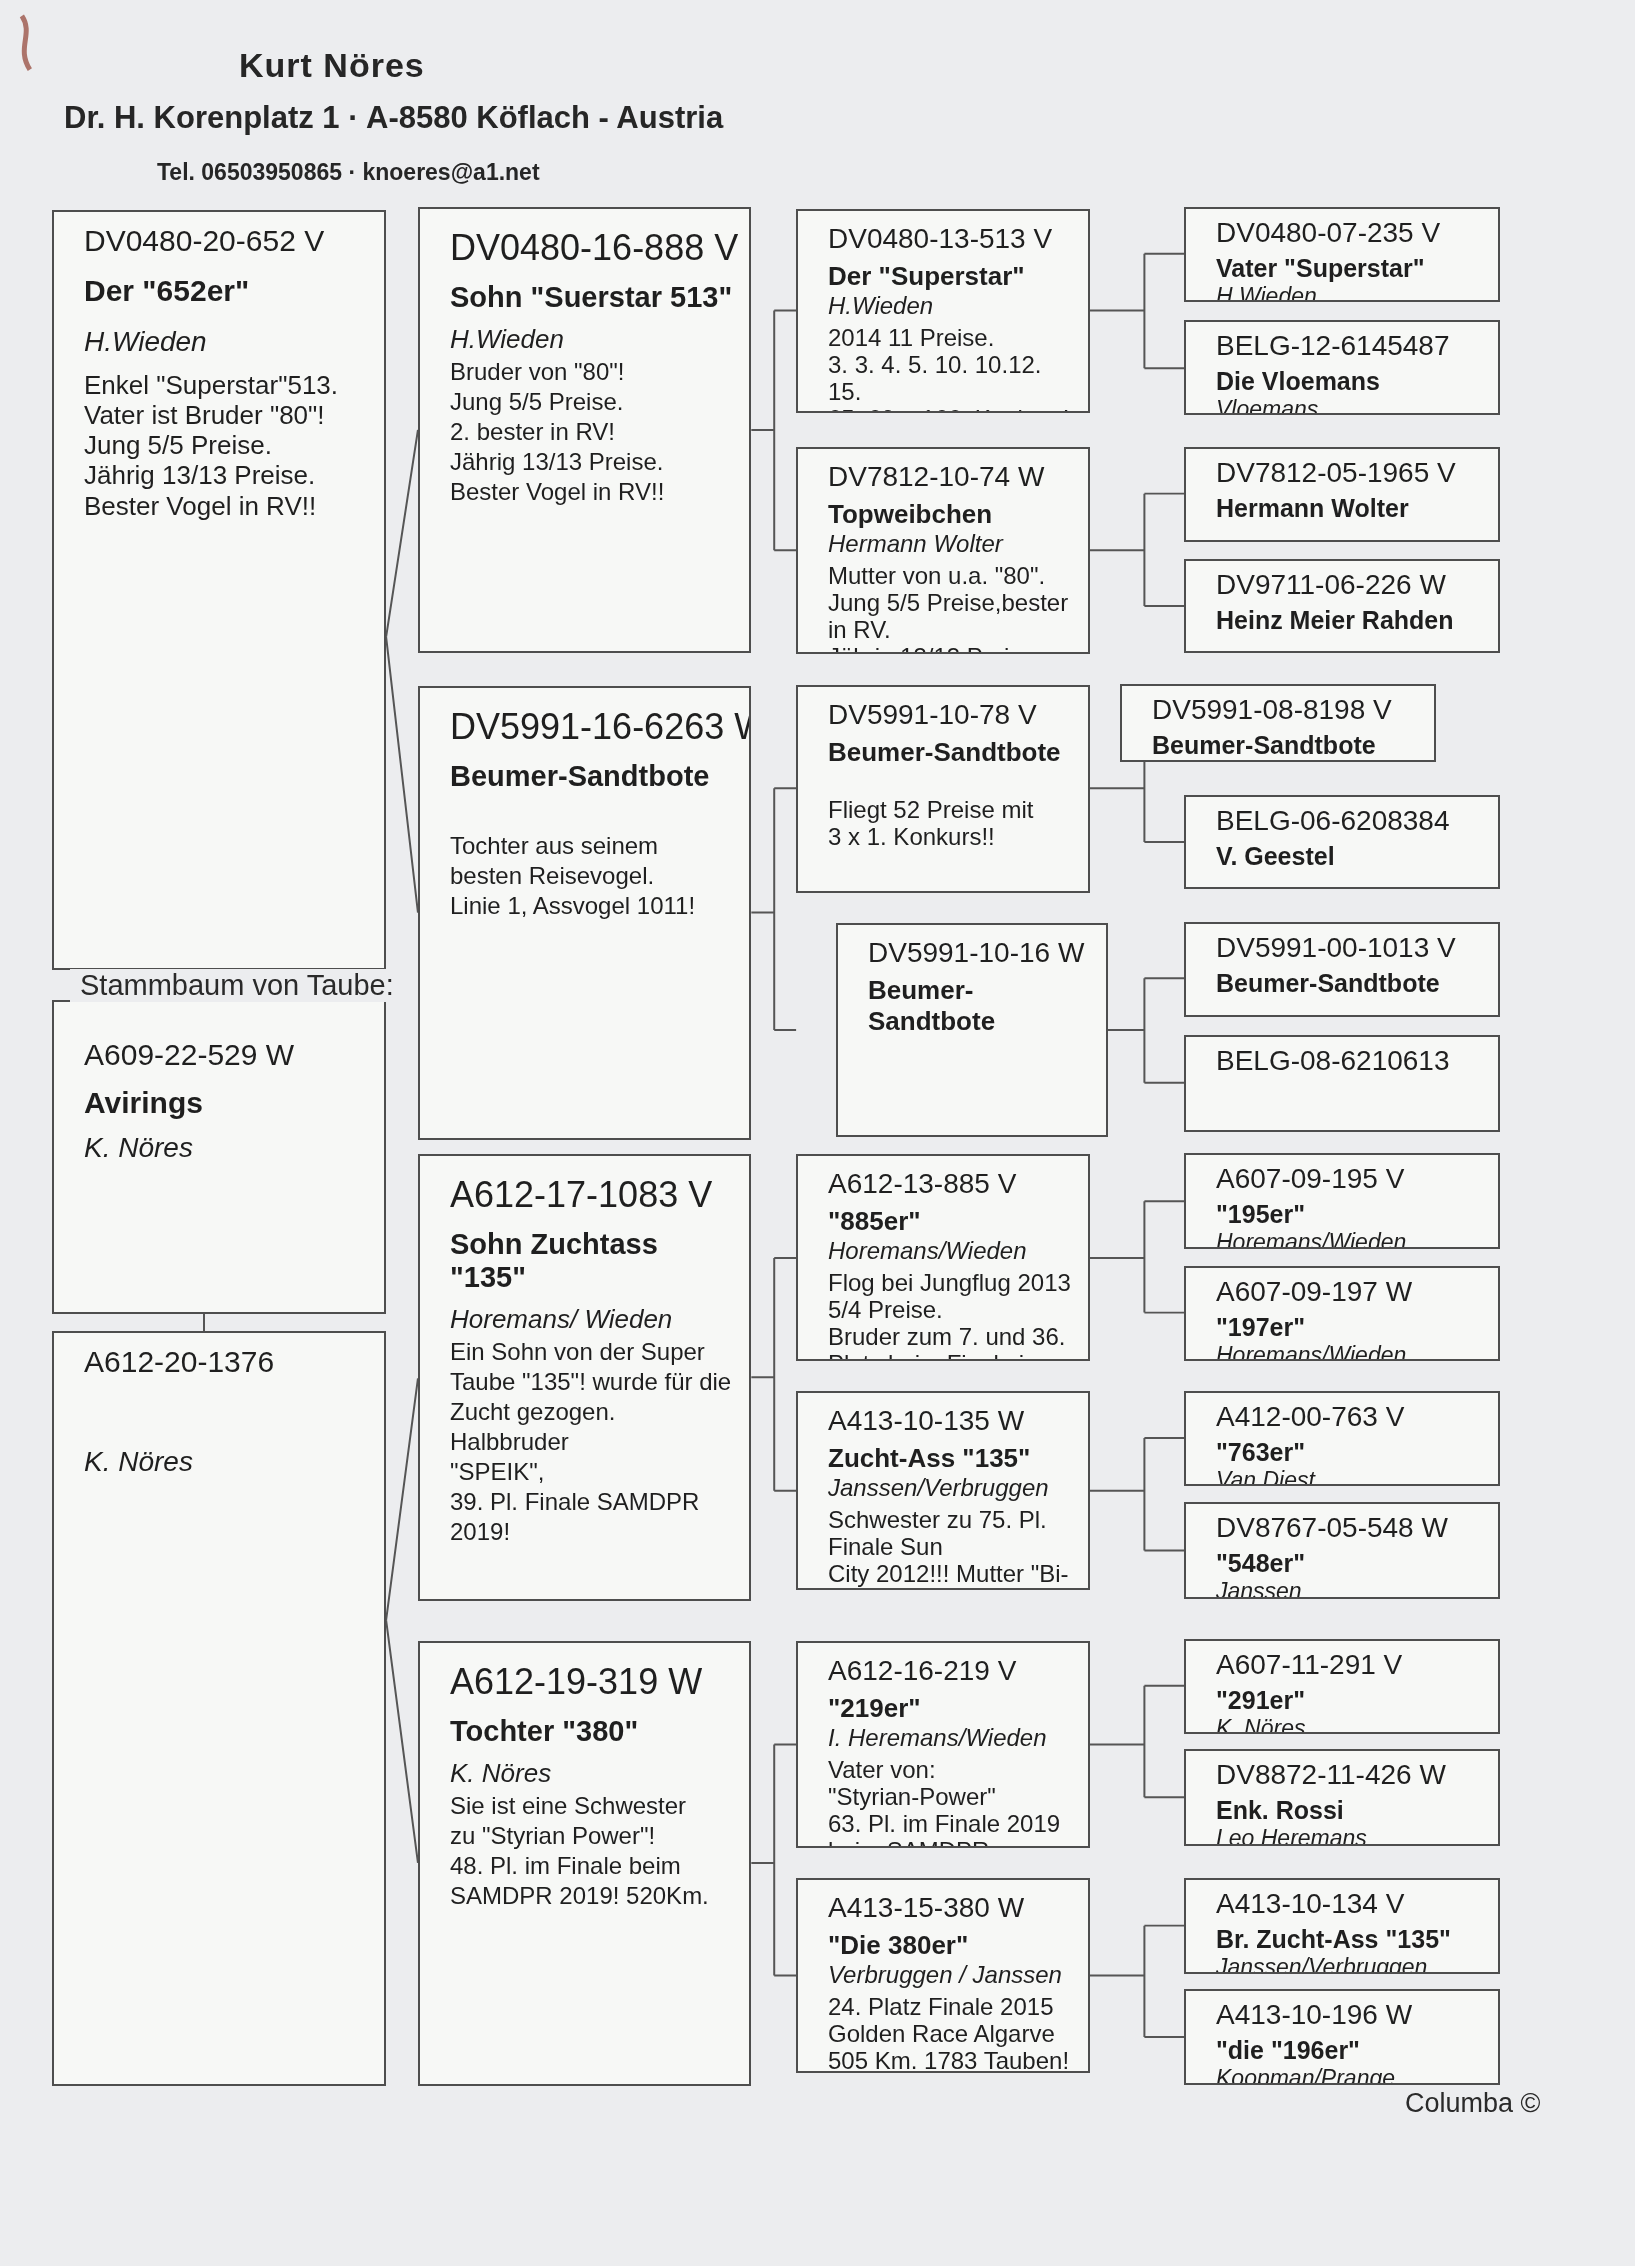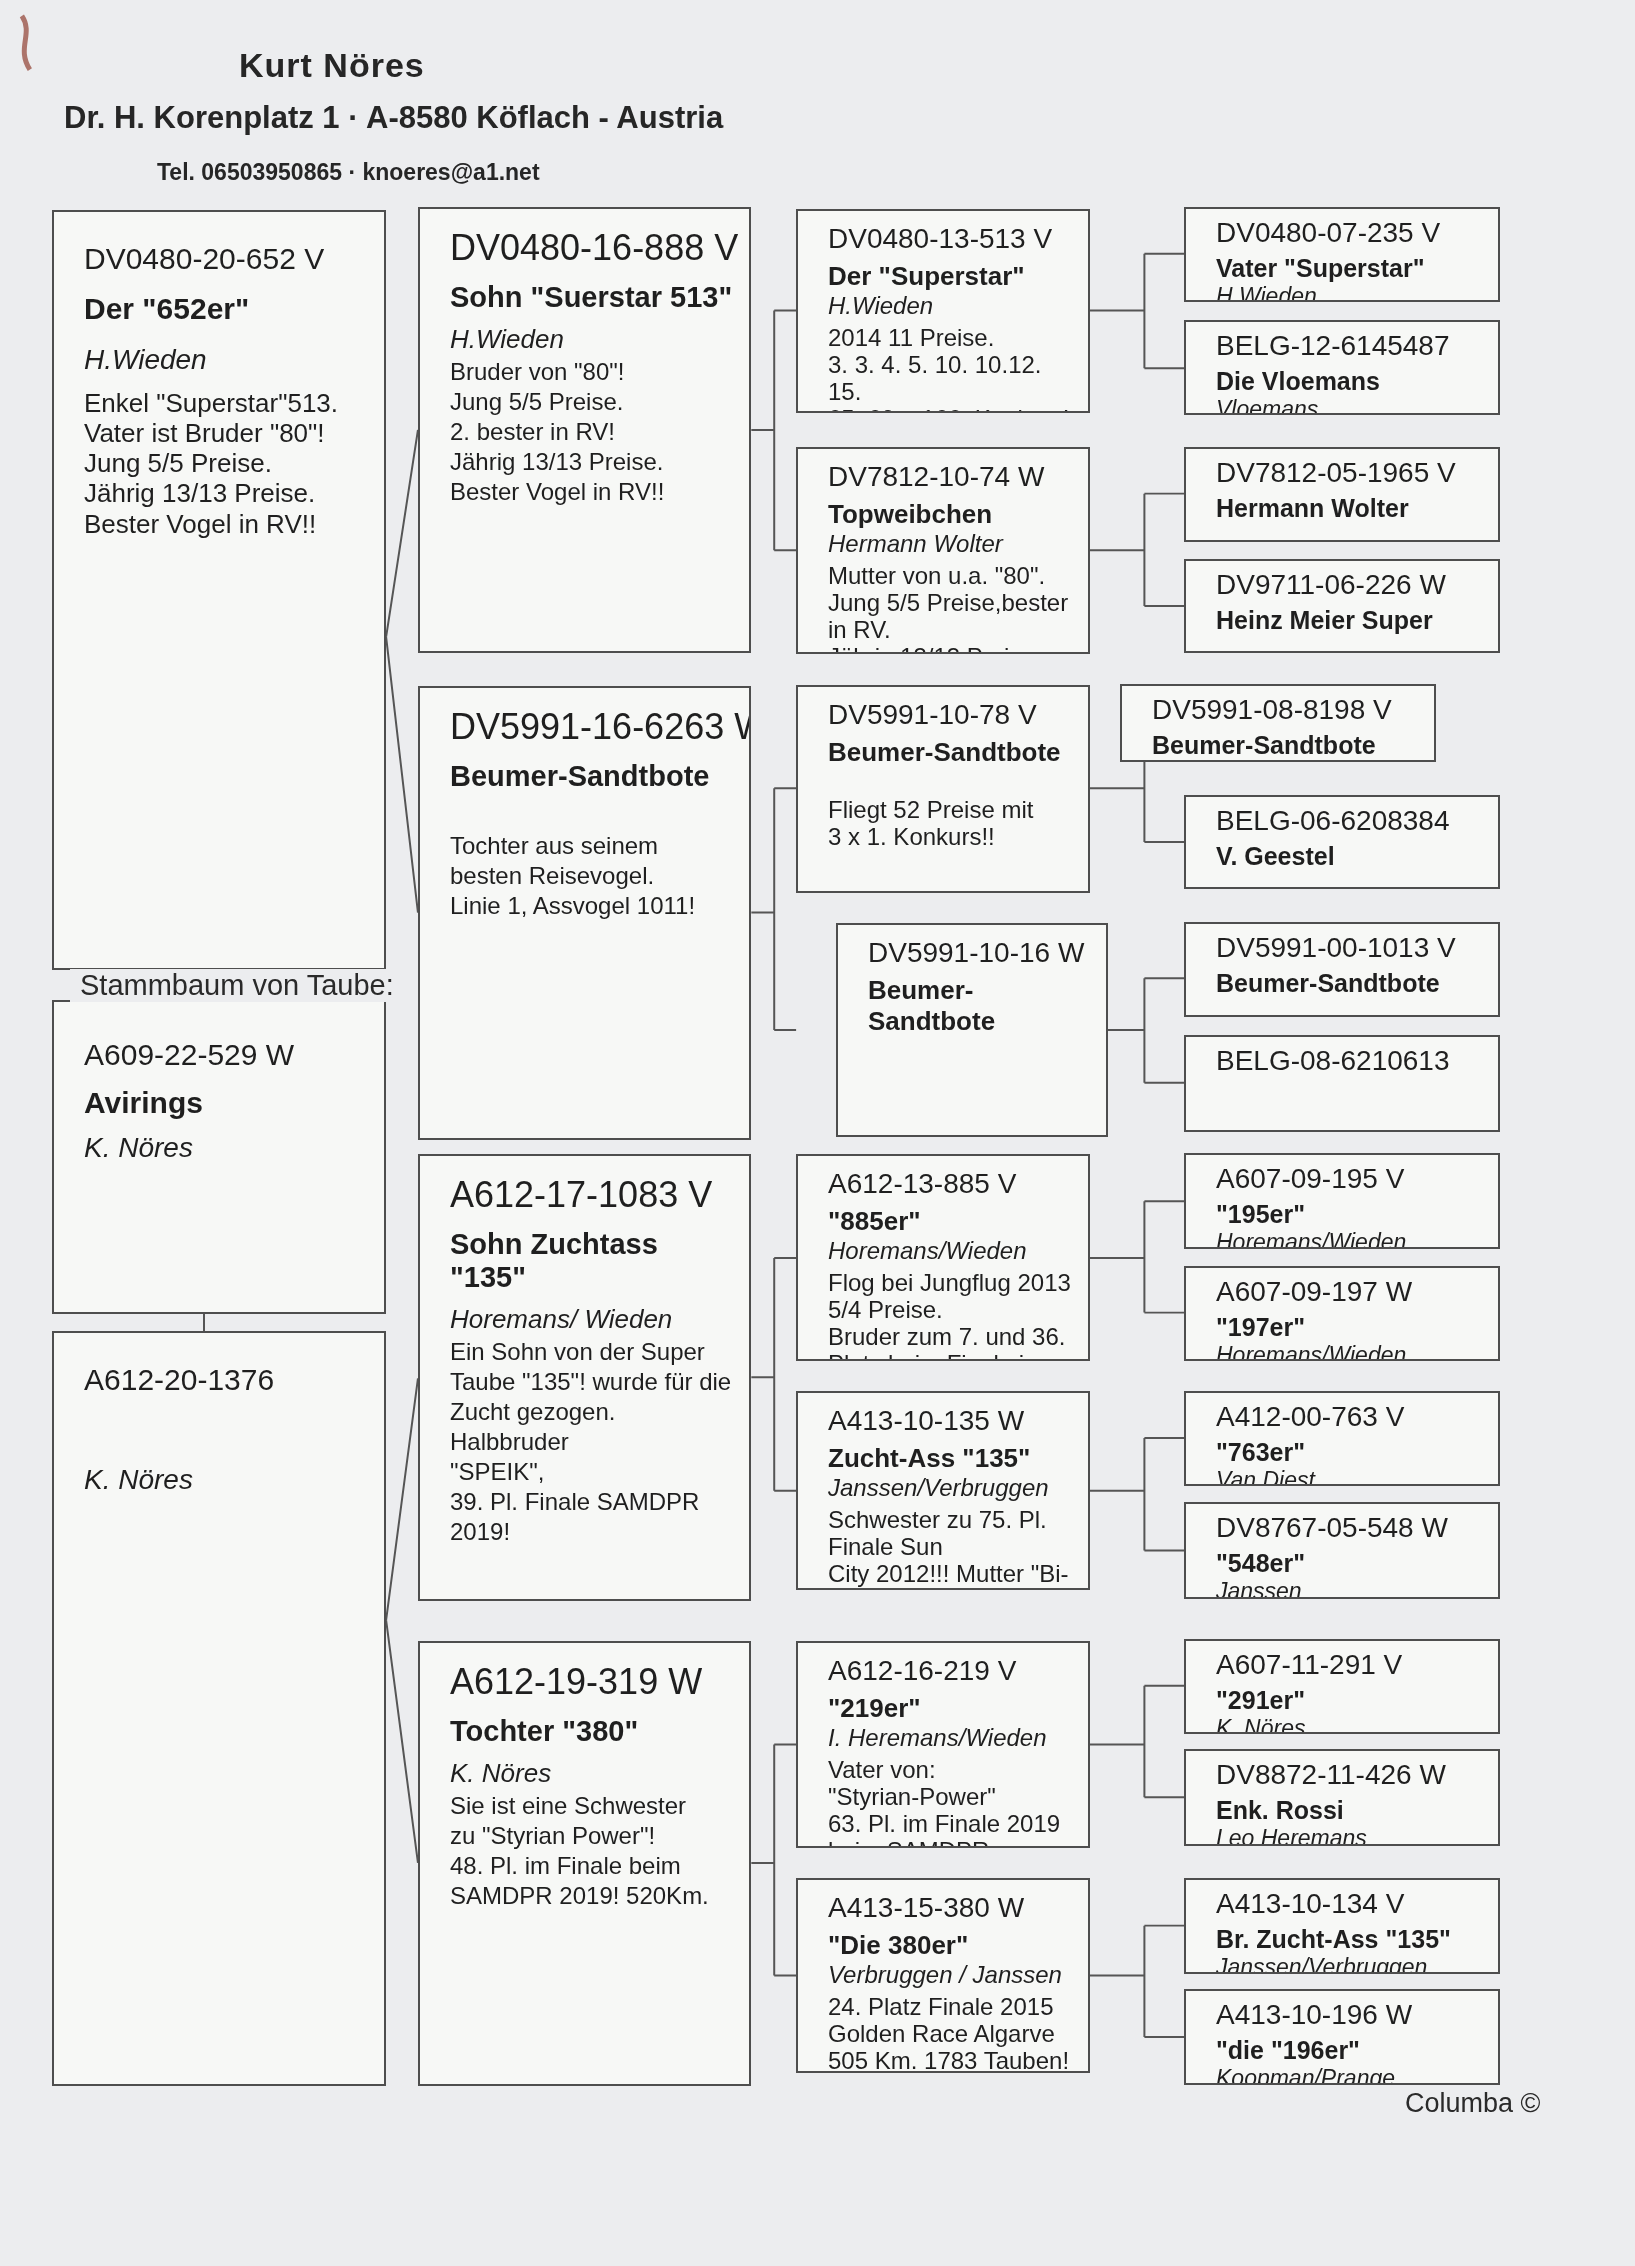--- a/index.html
+++ b/index.html
@@ -16,21 +16,21 @@
   .box{
     position:absolute;box-sizing:border-box;
     background:#f7f8f6;border:2px solid #4e4e4e;
     padding:18px 16px 8px 30px;overflow:hidden;
   }
   .ring{white-space:nowrap;}
   .bname{font-weight:bold;min-height:1.1em;white-space:pre-wrap;}
   .breeder{font-style:italic;min-height:1em;white-space:nowrap;}
   .notes{white-space:pre-line;}
   
-  .g1{padding-top:30px;}
+  .g1{padding-top:12px;}
   .g1 .ring{font-size:30px;}
   .g1 .bname{font-size:30px;margin-top:16px;}
   .g1 .breeder{font-size:28px;margin-top:18px;}
   .g1 .notes{font-size:26px;line-height:1.16;margin-top:12px;}
   .subject{padding-top:36px;}
   .subject .bname{margin-top:14px;}
   .subject .breeder{margin-top:12px;}
   
   .g2{padding-top:18px;}
   .g2 .ring{font-size:36px;}
@@ -225,21 +225,21 @@
   <div class="bname">Die Vloemans</div>
   <div class="breeder">Vloemans</div>
 </div>
 <div class="box g4" style="left:1184px;top:447px;width:316px;height:95px">
   <div class="ring">DV7812-05-1965 V</div>
   <div class="bname">Hermann Wolter</div>
   <div class="breeder"></div>
 </div>
 <div class="box g4" style="left:1184px;top:559px;width:316px;height:94px">
   <div class="ring">DV9711-06-226 W</div>
-  <div class="bname">Heinz Meier Super</div>
+  <div class="bname">Heinz Meier Rahden</div>
   <div class="breeder"></div>
 </div>
 <div class="box g4" style="left:1120px;top:684px;width:316px;height:78px">
   <div class="ring">DV5991-08-8198 V</div>
   <div class="bname">Beumer-Sandtbote</div>
   <div class="breeder"></div>
 </div>
 <div class="box g4" style="left:1184px;top:795px;width:316px;height:94px">
   <div class="ring">BELG-06-6208384</div>
   <div class="bname">V. Geestel</div>

